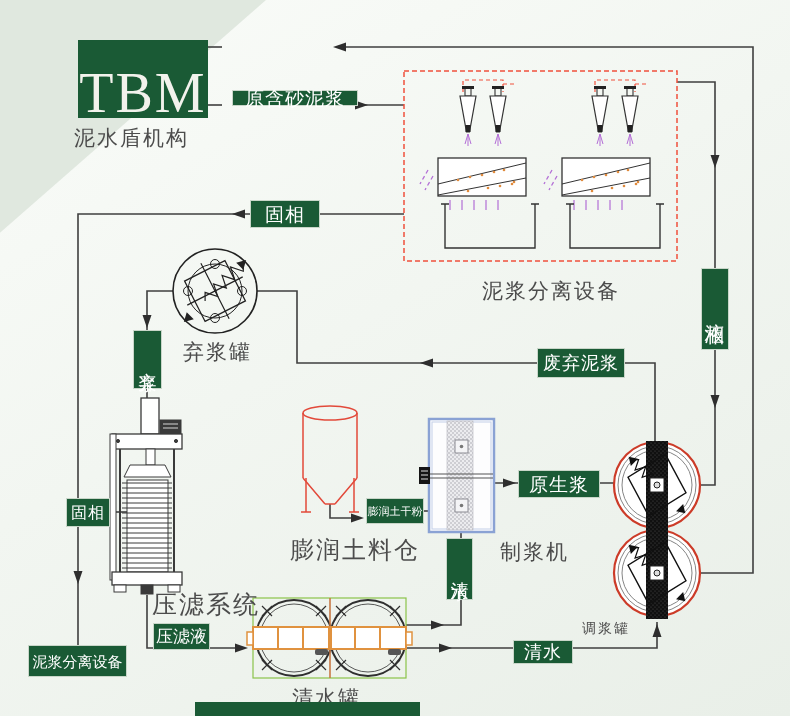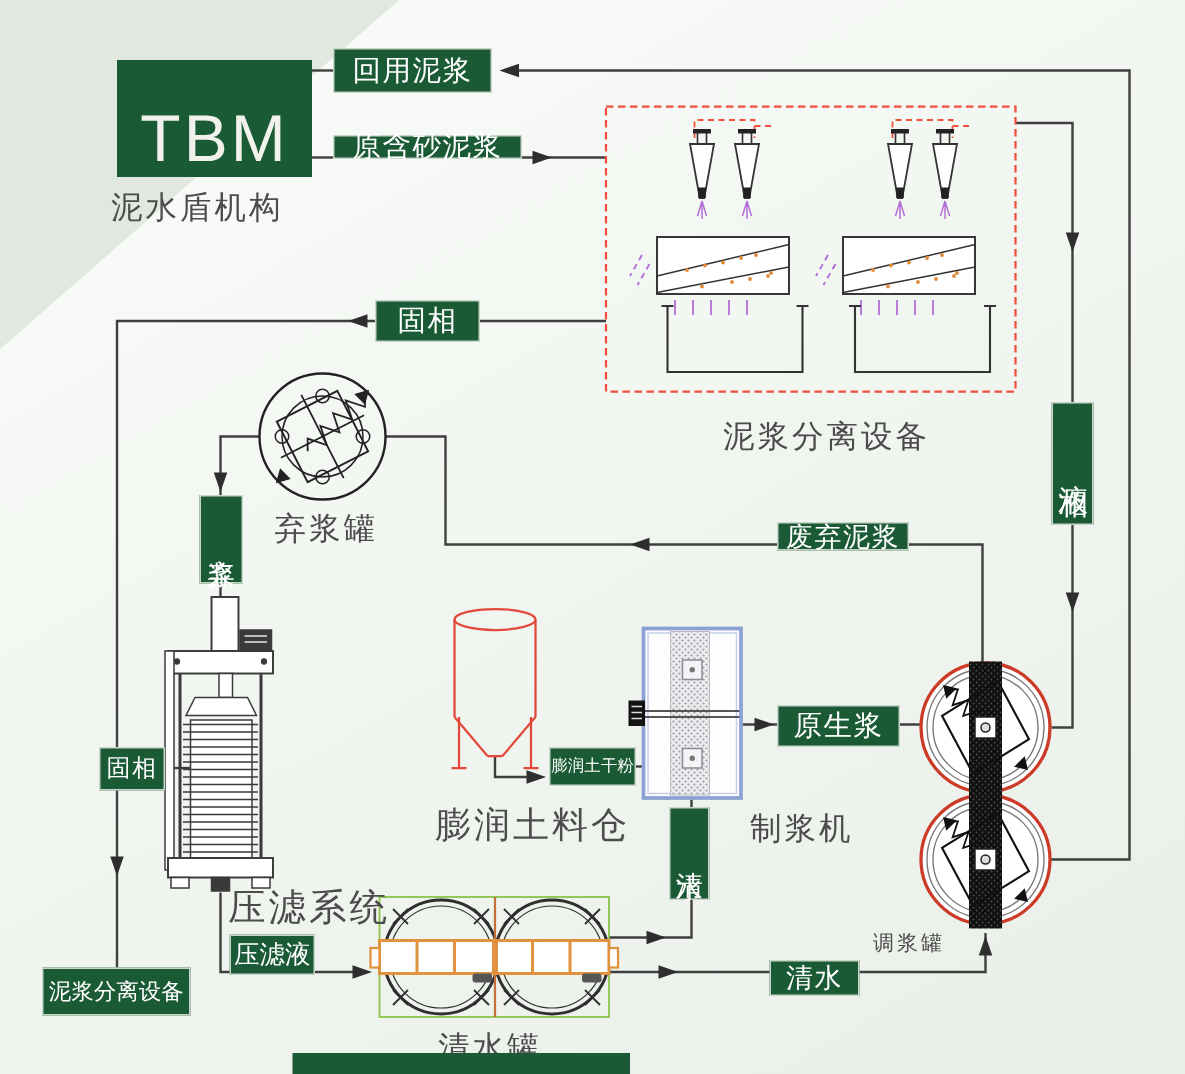--- a/index.html
+++ b/index.html
@@ -13,22 +13,22 @@
     background:#e0e8df;clip-path:polygon(0 0,95% 0,0 95%);}
   svg{position:absolute;left:0;top:0;}
   .glabel{position:absolute;background:var(--green);color:#fff;
     display:flex;align-items:center;justify-content:center;
     box-sizing:border-box;border:1px solid #c9d6c9;letter-spacing:1px;
     font-size:19px;line-height:1;text-align:center;}
   .v{writing-mode:vertical-rl;text-orientation:upright;letter-spacing:2px;}
   .cap{position:absolute;color:var(--cap);letter-spacing:2px;white-space:nowrap;}
   #tbm-box{position:absolute;left:78px;top:40px;width:130px;height:78px;
     background:var(--green);display:flex;align-items:center;justify-content:center;}
-  #tbm-box span{color:#f2f2ec;font-family:Liberation Sans, sans-serif;
-    font-size:44px;letter-spacing:2px;margin-top:28px;}
+  #tbm-box span{color:#f2f2ec;font-family:Liberation Serif, serif;
+    font-size:56px;letter-spacing:2px;margin-top:28px;}
   #bottom-bar{position:absolute;left:195px;top:702px;width:225px;height:14px;
     background:var(--green);}
 </style>
 </head>
 <body>
 
 <div id="stage">
   <div id="corner-tri"></div>
 
   <svg width="790" height="716" viewBox="0 0 790 716">
@@ -233,26 +233,25 @@
       <polygon points="444,625 431,620.5 431,629.5"></polygon>
       <polygon points="452,648 439,643.5 439,652.5"></polygon>
       <polygon points="657,624 652.5,637 661.5,637"></polygon>
     </g>
   </svg>
 
   <div id="tbm-box">
     <span>TBM</span>
   </div>
 
-  <div class="glabel" style="left:222px;top:32px;width:106px;height:30px">回用泥浆</div>
-  <div class="glabel" style="left:222px;top:90px;width:126px;height:16px">原含砂泥浆</div>
+  <div class="glabel" style="left:232px;top:90px;width:126px;height:16px">原含砂泥浆</div>
   <div class="glabel" style="left:250px;top:200px;width:70px;height:28px">固相</div>
   <div class="glabel v" style="left:701px;top:268px;width:28px;height:82px;font-size:20px">液相</div>
   <div class="glabel v" style="left:133px;top:330px;width:29px;height:59px;font-size:18px">弃浆</div>
-  <div class="glabel" style="left:518px;top:348px;width:88px;height:19px;font-size:18px">废弃泥浆</div>
+  <div class="glabel" style="left:537px;top:348px;width:88px;height:30px;font-size:18px">废弃泥浆</div>
   <div class="glabel" style="left:66px;top:498px;width:44px;height:29px;font-size:16px">固相</div>
   <div class="glabel" style="left:28px;top:645px;width:99px;height:32px;font-size:15px;letter-spacing:0">泥浆分离设备</div>
   <div class="glabel" style="left:153px;top:623px;width:57px;height:27px;font-size:17px;letter-spacing:0">压滤液</div>
   <div class="glabel" style="left:366px;top:498px;width:58px;height:26px;font-size:11px;letter-spacing:0">膨润土干粉</div>
   <div class="glabel" style="left:518px;top:470px;width:82px;height:28px">原生浆</div>
   <div class="glabel v" style="left:446px;top:538px;width:27px;height:62px;font-size:18px">清水</div>
   <div class="glabel" style="left:513px;top:640px;width:60px;height:24px;font-size:18px">清水</div>
 
   <div class="cap" style="left:74px;top:124px;font-size:21px">泥水盾机构</div>
   <div class="cap" style="left:482px;top:277px;font-size:21px">泥浆分离设备</div>

